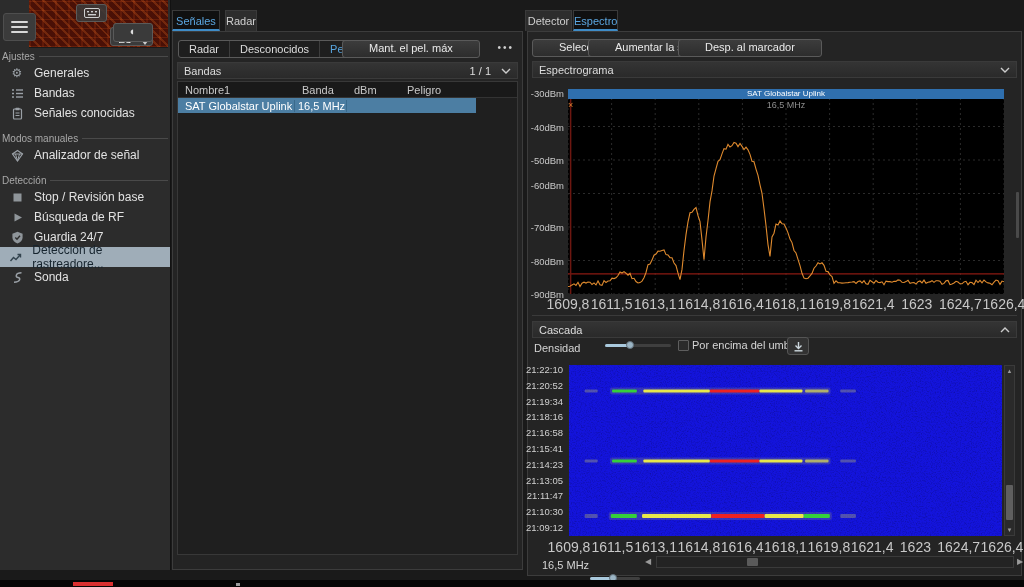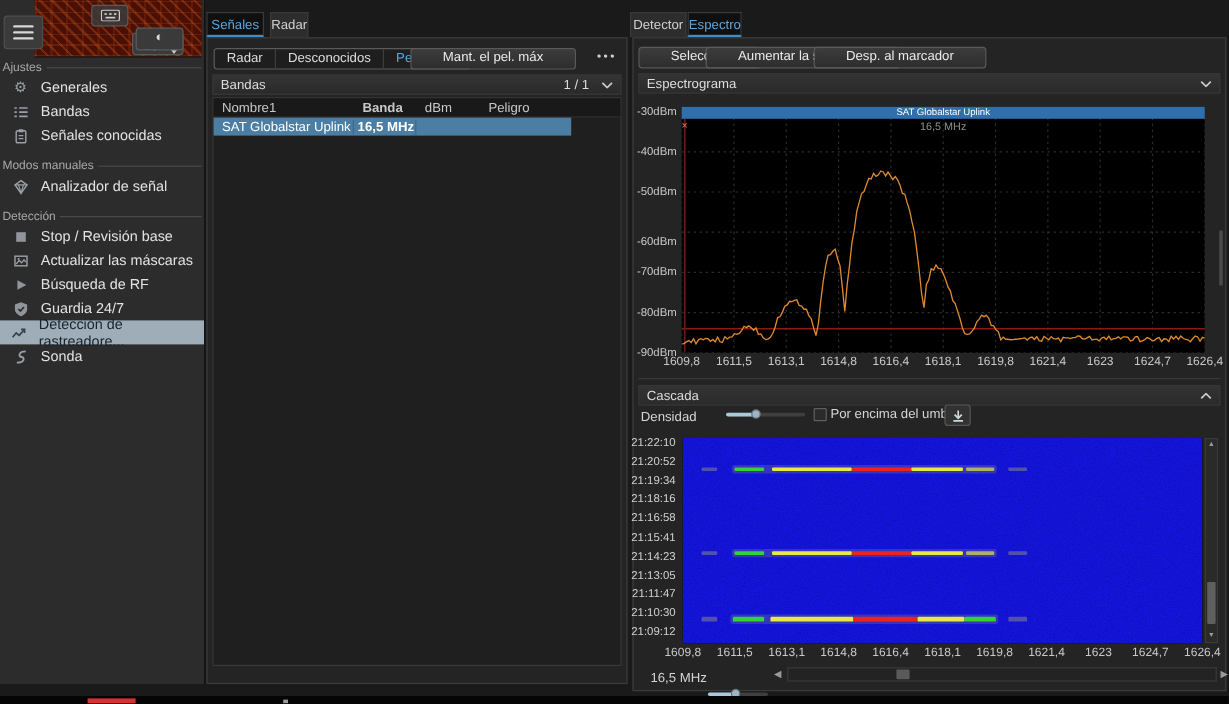--- a/index.html
+++ b/index.html
@@ -47,34 +47,34 @@
   .hdr{position:absolute;left:4px;right:4px;height:17px;background:linear-gradient(#343434,#2a2a2a);border:1px solid #3a3a3a;box-sizing:border-box;display:flex;align-items:center;color:#ddd;font-size:11px;padding:0 6px;}
   .hdr .sp{flex:1;}
   .dots{color:#cfcfcf;font-size:10px;letter-spacing:2px;}
 
   
   .tblwrap{position:absolute;left:4px;right:4px;border:1px solid #383838;background:#1f1f1f;}
   .trow{display:flex;height:15px;font-size:11px;align-items:center;}
   .trow.head{background:#191919;color:#c8c8c8;border-bottom:1px solid #333;}
   .trow.data{background:#4c7ea3;color:#fff;}
   .c-name{width:117px;padding-left:7px;white-space:nowrap;overflow:hidden;}
-  .c-band{width:52px;font-weight:bold;}
+  .c-band{width:52px;}
   .c-dbm{width:53px;}
   .c-dgr{width:68px;}
   .trow.data .c-name,.trow.data .c-band,.trow.data .c-dbm{border-right:1px solid #3a6a8c;box-sizing:border-box;}
   .bar{height:9px;border-radius:1px;position:relative;overflow:hidden;}
   .bar.green{background:#2fb83c;}
   .bar.green .dotcap{position:absolute;left:0;top:0;bottom:0;width:12px;background-image:radial-gradient(circle,#0c5f18 1px,transparent 1.1px);background-size:3px 3px;}
   .bar.salmon{background:#f0a584;}
 
   
   .gutter-y{position:absolute;left:0;width:38px;}
   .gutter-y span{position:absolute;right:2px;color:#c8c8c8;font-size:9.5px;transform:translateY(-50%);}
   .xlabels{position:absolute;height:11px;}
-  .xlabels span{position:absolute;color:#c8c8c8;font-size:10px;transform:translateX(-50%);top:0;}
+  .xlabels span{position:absolute;color:#c8c8c8;font-size:14px;transform:translateX(-50%);top:0;}
   .plot{position:absolute;background:#000;}
   .spec-title{position:absolute;left:0;right:0;top:0;height:10px;background:#2f6fae;color:#fff;font-size:8px;line-height:10px;text-align:center;z-index:3;}
   .spec-sub{position:absolute;left:0;right:0;top:11px;color:#8f8f8f;font-size:9px;text-align:center;z-index:3;}
   .tgutter{position:absolute;width:39px;}
   .tgutter span{position:absolute;right:4px;color:#d0d0d0;font-size:9.5px;transform:translateY(-50%);}
   .wf-sb{position:absolute;width:11px;background:#2a2a2a;border:1px solid #3a3a3a;box-sizing:border-box;}
   .wf-sb .ar{position:absolute;left:0;right:0;text-align:center;color:#9a9a9a;font-size:6px;line-height:8px;}
   .wf-sb .thumb{position:absolute;left:1px;right:1px;background:#5f5f5f;border-radius:1px;}
   .slider{position:relative;height:16px;}
   .slider .track{position:absolute;left:0;right:0;top:7px;height:3px;background:#3f3f3f;border-radius:2px;}
@@ -183,30 +183,20 @@
         <span class="ico">
           <svg width="13" height="13" viewBox="0 0 13 13">
               <rect class="fil" x="2.5" y="2.5" width="8" height="8" fill="#8f959a"></rect>
             </svg>
           </span>
         <span>Stop / Revisión base</span>
         </div>
       <div class="side-item">
         <span class="ico">
           <svg width="13" height="13" viewBox="0 0 13 13">
-              <rect x="1.5" y="2.5" width="10" height="8" fill="none" stroke="#9aa0a6" stroke-width="1.2"></rect>
-              <polyline points="2.5,9 5,6 7,8 9,5.5 10.5,7.5" fill="none" stroke="#9aa0a6" stroke-width="1.1"></polyline>
-              <circle cx="4.5" cy="4.8" r="0.9" fill="#9aa0a6"></circle>
-            </svg>
-          </span>
-        <span>Actualizar las máscaras</span>
-        </div>
-      <div class="side-item">
-        <span class="ico">
-          <svg width="13" height="13" viewBox="0 0 13 13">
               <polygon class="fil" points="3.5,2.5 11,6.5 3.5,10.5" fill="#8f959a"></polygon>
             </svg>
           </span>
         <span>Búsqueda de RF</span>
         </div>
       <div class="side-item">
         <span class="ico">
           <svg width="13" height="13" viewBox="0 0 13 13">
               <path class="fil" d="M6.5 0.8 L11.6 2.8 V6.6 C11.6 9.6 9.3 11.6 6.5 12.6 C3.7 11.6 1.4 9.6 1.4 6.6 V2.8 Z" fill="#8f959a"></path>
               <polyline points="4.3,6.5 6,8.2 9,4.8" fill="none" stroke="#2c2c2c" stroke-width="1.4"></polyline>
@@ -284,21 +274,21 @@
         <span class="sp"></span>
       <svg width="10" height="6" viewBox="0 0 10 6">
           <polyline points="1,1 5,5 9,1" fill="none" stroke="#ccc" stroke-width="1.4"></polyline>
         </svg>
     </div>
 
     <div class="gutter-y" id="spec-ylab" style="top:57px;height:205px;">
         <span style="top: 4px;">-30dBm</span>
         <span style="top: 37.5px;">-40dBm</span>
         <span style="top: 71px;">-50dBm</span>
-        <span style="top: 113px; text-align: center;">-60dBm</span>
+        <span style="top: 96px; text-align: center;">-60dBm</span>
         <span style="top: 138px;">-70dBm</span>
         <span style="top: 171.5px;">-80dBm</span>
         <span style="top: 205px;">-90dBm</span>
       </div>
     <div class="plot" style="left:40px;top:57px;width:436px;height:205px;">
       <div class="spec-title">SAT Globalstar Uplink</div>
       <div class="spec-sub">16,5 MHz</div>
       <svg id="spec-svg" width="436" height="205" viewBox="0 0 436 205" style="position:absolute;left:0;top:0;">
           <line x1="0" y1="4" x2="436" y2="4" stroke="#2b2b2b" stroke-dasharray="2,3"></line>
           <line x1="0" y1="37.5" x2="436" y2="37.5" stroke="#2b2b2b" stroke-dasharray="2,3"></line>

